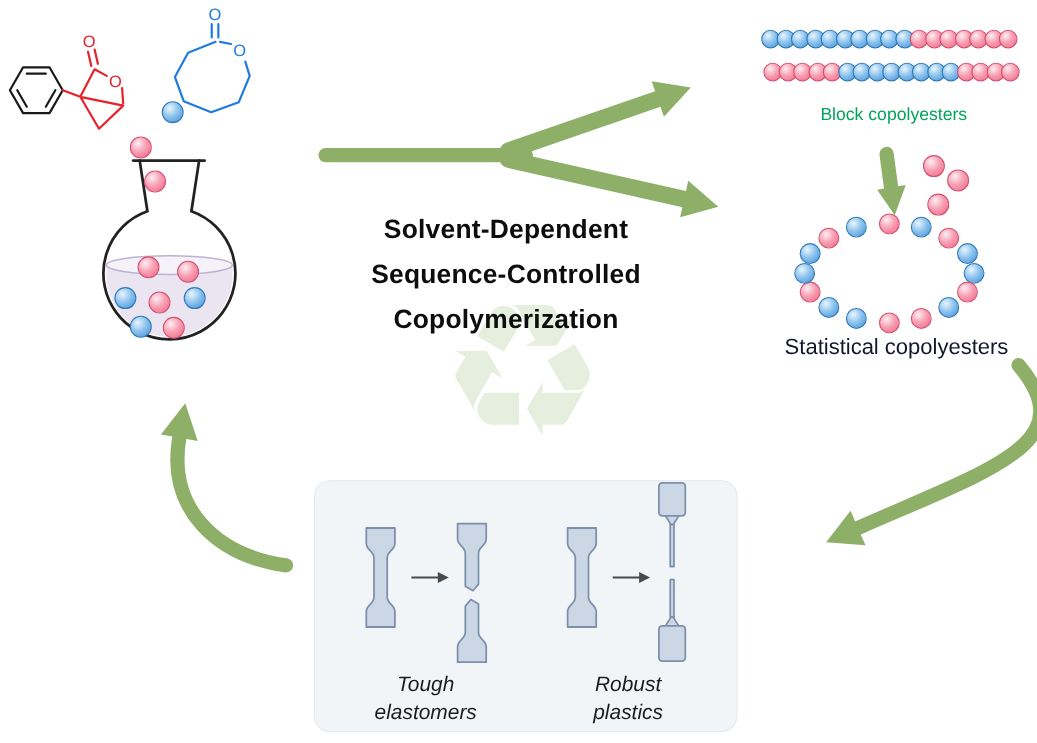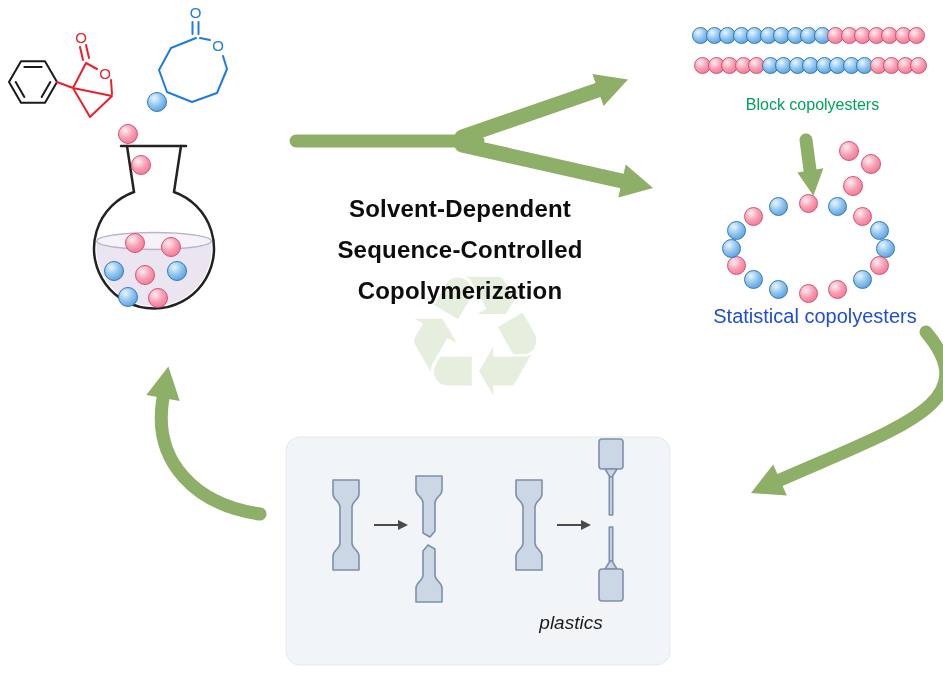--- a/index.html
+++ b/index.html
@@ -28,21 +28,21 @@
 
   .overlay { position:absolute; left:0; top:0; width:943px; height:675px; z-index:2; pointer-events:none; }
   .overlay .sphere { width:20px; height:20px; }
 
   
   .title { position:absolute; left:320px; top:188px; width:280px; z-index:2; text-align:center;
            font-size:24px; font-weight:bold; color:#0d0d0d; line-height:41px; letter-spacing:0.2px; }
   .label-block { position:absolute; left:690px; top:96px; width:245px; z-index:2; text-align:center;
                  font-size:16px; color:#00a35c; }
   .label-stat  { position:absolute; left:690px; top:305px; width:250px; z-index:2; text-align:center;
-                 font-size:20px; color:#1d4ed8; }
+                 font-size:20px; color:#0f172a; }
   .spec-label  { position:absolute; width:170px; z-index:2; text-align:center; font-style:italic;
                  font-size:19px; line-height:26px; color:#1c1c1c; }
   #tough  { left:302px; top:610px; }
   #robust { left:486px; top:610px; }
 </style>
 </head>
 <body>
 
 <div class="canvas">
 
@@ -181,17 +181,22 @@
       <span class="sphere B" style="position: absolute; left: 167px; top: 261px;"></span>
       <span class="sphere B" style="position: absolute; left: 118px; top: 287px;"></span>
       <span class="sphere P" style="position: absolute; left: 148px; top: 288px;"></span>
     </div>
   <div class="overlay">
       <span class="sphere P" style="position: absolute; left: 839px; top: 141px;"></span>
       <span class="sphere P" style="position: absolute; left: 861px; top: 154px;"></span>
       <span class="sphere P" style="position: absolute; left: 843px; top: 176px;"></span>
     </div>
 
+  <div class="spec-label" id="tough">
+    <div>Tough</div>
+    <div>elastomers</div>
+  </div>
   <div class="spec-label" id="robust">
+    <div>Robust</div>
     <div>plastics</div>
   </div>
 
 </div>
 
 </body></html>

